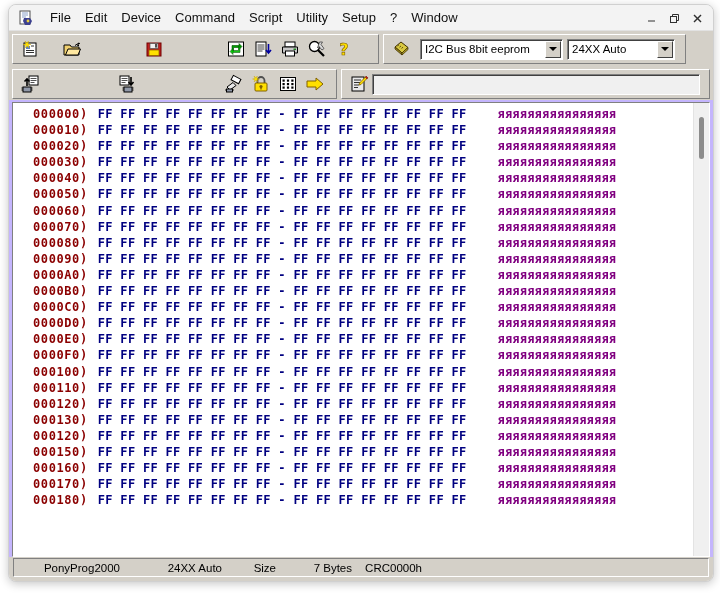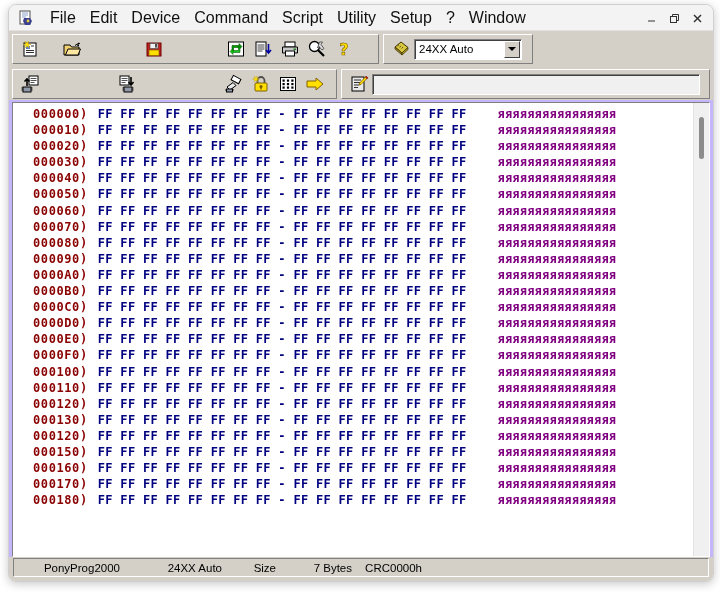--- a/index.html
+++ b/index.html
@@ -58,21 +58,21 @@
     display:flex;align-items:center;
     position:relative;
     border-bottom:1px solid #e2e2e2;
   }
   .mdi-icon{
     width:16px;height:16px;margin-left:10px;margin-right:8px;flex:0 0 16px;
     position:relative;
   }
   .mdi-icon svg{display:block;}
   .menu-item{
-    font-size:16px;color:#101010;padding:2px 7px;white-space:nowrap;cursor:default;
+    font-size:13px;color:#101010;padding:2px 7px;white-space:nowrap;cursor:default;
   }
   .mdi-btns{position:absolute;right:4px;top:3px;display:flex;gap:0;}
   .mdi-btn{
     width:21px;height:19px;display:flex;align-items:center;justify-content:center;
     font-size:10px;color:#303030;border:1px solid transparent;
   }
   
   .tbwrap{background:#d4d0c8;padding:2px 0 0 0;}
   .toolbar{
     height:32px;display:flex;align-items:center;
@@ -291,20 +291,26 @@
       <div class="tb-panel" style="margin-left:4px;padding-right:6px;">
         <div class="tbtn">
           <svg width="20" height="20" viewBox="0 0 20 20">
             <path d="M4 8 L10 3 L17 8.5 L11 14 Z" fill="#d8c840" stroke="#403000" stroke-width="1"></path>
             <path d="M4 8 L4 10 L11 16 L11 14 Z" fill="#a09020" stroke="#403000" stroke-width=".8"></path>
             <path d="M11 14 L17 8.5 L17 10.5 L11 16 Z" fill="#c0b030" stroke="#403000" stroke-width=".8"></path>
             <path d="M6.5 7 L8 5.8 M8.5 8.2 L10 7 M10.5 9.4 L12 8.2" stroke="#403000" stroke-width=".8"></path>
           </svg>
         </div>
 
+        <div class="combo" style="width:143px;margin-left:6px;">
+          <div class="cval">I2C Bus 8bit eeprom</div>
+          <div class="carrow">
+              <i></i>
+            </div>
+        </div>
 
         <div class="combo" style="width:108px;">
           <div class="cval">24XX Auto</div>
           <div class="carrow">
               <i></i>
             </div>
         </div>
       </div>
     </div>
 

